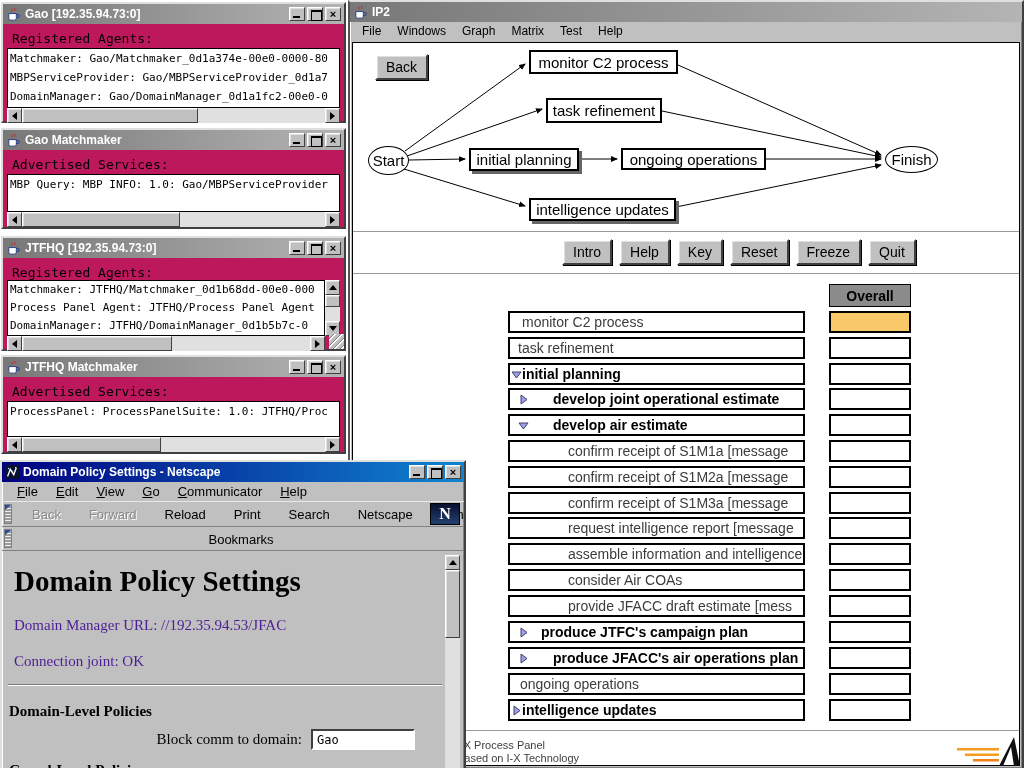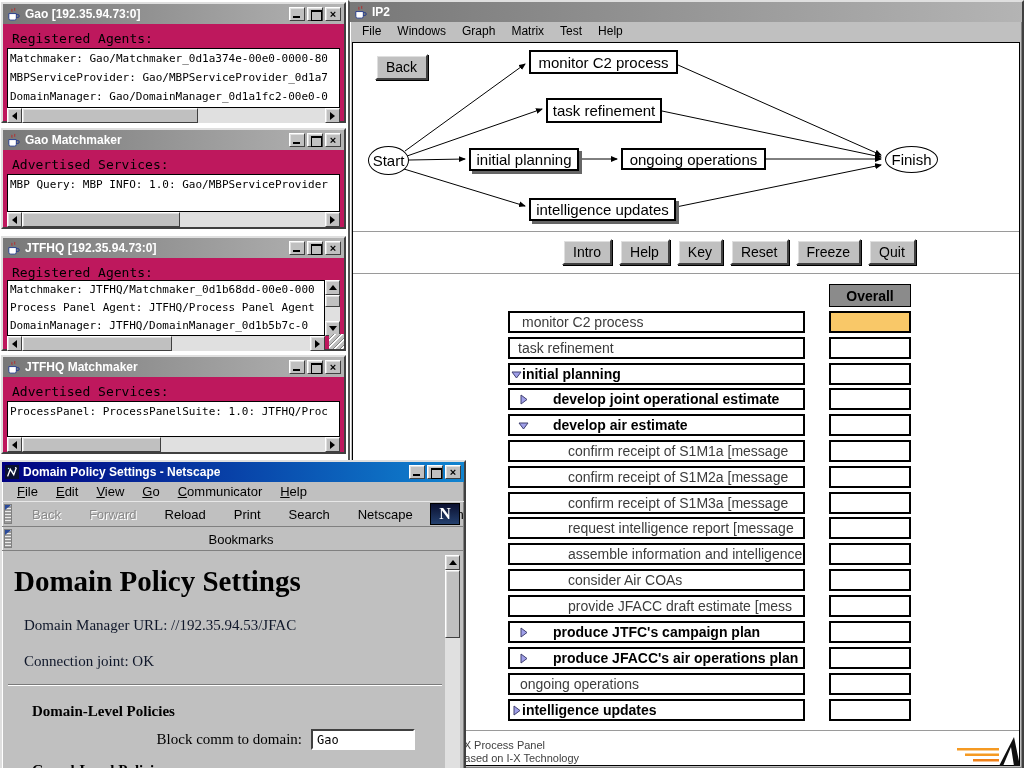--- a/index.html
+++ b/index.html
@@ -74,23 +74,23 @@
     border:1px solid #000;color:#fff;font:bold 16px "Liberation Serif",serif;display:flex;align-items:center;justify-content:center;}
   .nlocbar{position:relative;height:24px;display:flex;align-items:center;padding-left:16px;gap:5px;border-bottom:1px solid #808080;flex-direction:column;}
   .nlocbar .txt{font:13px "Liberation Sans",sans-serif;color:#000;white-space:nowrap;}
   .urlbox{display:flex;align-items:center;width:258px;height:19px;background:#fff;border:1px solid;
     border-color:#404040 #fff #fff #404040;box-shadow:inset 1px 1px 0 #808080;padding-left:2px;}
   .urlsel{background:#0f172a;color:#fff;font:13px "Liberation Sans",sans-serif;white-space:nowrap;padding:11px 1px;}
   .urlarrow{margin-left:auto;width:16px;height:17px;background:#c0c0c0;border:1px solid;border-color:#fff #404040 #404040 #fff;
     display:flex;align-items:center;justify-content:center;}
   .nbody{position:absolute;left:2px;right:2px;bottom:0;background:#c0c0c0;overflow:hidden;}
   .nh1{font:bold 29px "Liberation Serif",serif;color:#000;margin:10px 0 16px 10px;}
-  .npara{font:15px "Liberation Serif",serif;color:#0f172a;margin:19px 0 0 20px;}
+  .npara{font:15px "Liberation Serif",serif;color:#4c1d95;margin:19px 0 0 10px;}
   .nhr{margin:14px 20px 0 4px;border-top:1px solid #7a7a7a;border-bottom:1px solid #fff;height:0;}
-  .nh3{font:bold 15px "Liberation Serif",serif;color:#000;margin:17px 0 0 28px;}
+  .nh3{font:bold 15px "Liberation Serif",serif;color:#000;margin:17px 0 0 5px;}
   .nform{display:flex;align-items:center;margin-top:9px;}
   .nform .flabel{width:307px;text-align:right;font:15px "Liberation Serif",serif;padding-right:9px;}
   .nform input{width:104px;height:21px;border:2px solid;border-color:#404040 #fff #fff #404040;background:#fff;
     font:12px "DejaVu Sans Mono",monospace;padding-left:4px;}
   .nvscroll{position:absolute;right:2px;top:0;bottom:0;width:15px;display:flex;flex-direction:column;background:#e0e0e0;}
 </style>
 </head>
 <body>
 
 <div class="win" style="left:348px;top:0;width:676px;height:770px;border-color:#dfdfdf #404040 #404040 #555;">
@@ -195,21 +195,21 @@
     <div class="trow" style="top:526px;">
         <span class="lbl" style="padding-left:58px;">consider Air COAs</span>
       </div>
     <div class="trow" style="top:552px;">
         <span class="lbl" style="padding-left:58px;">provide JFACC draft estimate [mess</span>
       </div>
     <div class="trow bold" style="top:578px;">
       <svg class="tri" style="margin-left:8px;" width="11" height="11">
           <polygon points="3,1 9,5.5 3,10" fill="#9f9fe8" stroke="#404070"></polygon>
         </svg>
-      <span class="lbl" style="margin-left:24px;">produce JTFC's campaign plan</span>
+      <span class="lbl" style="margin-left:12px;">produce JTFC's campaign plan</span>
       </div>
     <div class="trow bold" style="top:604px;">
       <svg class="tri" style="margin-left:8px;" width="11" height="11">
           <polygon points="3,1 9,5.5 3,10" fill="#9f9fe8" stroke="#404070"></polygon>
         </svg>
       <span class="lbl" style="margin-left:24px;">produce JFACC's air operations plan</span>
       </div>
     <div class="trow" style="top:630px;">
         <span class="lbl" style="padding-left:10px;">ongoing operations</span>
       </div>

